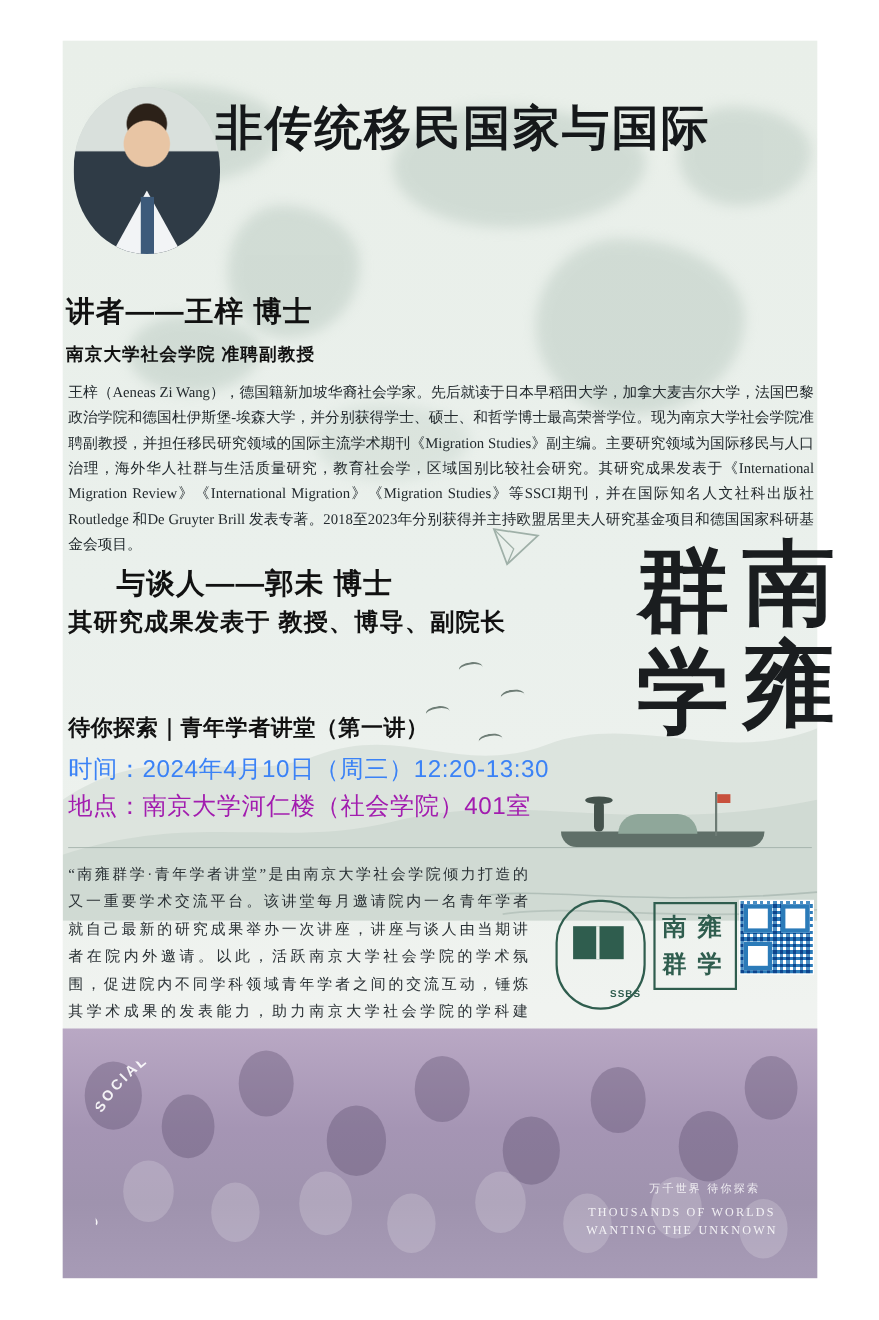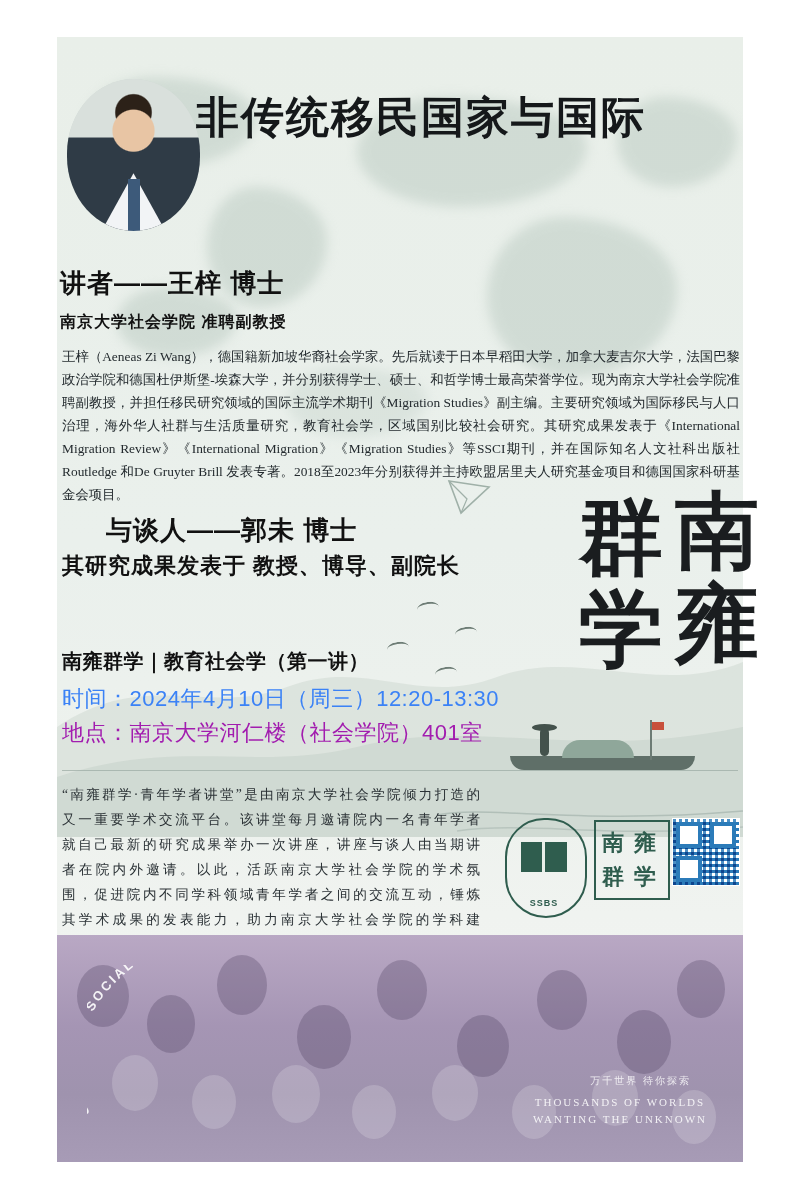--- a/index.html
+++ b/index.html
@@ -68,21 +68,21 @@
   
   .divider{position:absolute;left:62px;top:770px;width:676px;height:1px;background:#9aa9a2;opacity:.7;}
   .note{position:absolute;left:62px;top:782px;width:420px;font-family:"Liberation Serif",serif;
     font-size:13.6px;line-height:25px;color:#2a3135;text-align:justify;letter-spacing:2px;}
 
   
   .logo-ssbs{position:absolute;left:505px;top:818px;width:78px;height:96px;}
   .logo-ssbs .ring{position:absolute;left:0;top:0;width:78px;height:96px;border:2px solid #2f5d4e;border-radius:40px 40px 42px 42px;}
   .logo-ssbs .book{position:absolute;left:16px;top:24px;width:46px;height:30px;background:#2f5d4e;}
   .logo-ssbs .book b{position:absolute;left:21px;top:0;width:3px;height:30px;background:#e9efe9;}
-  .logo-ssbs .txt{position:absolute;left:0;bottom:6px;width:78px;text-align:center;font-size:9px;color:#2f5d4e;letter-spacing:1px;font-weight:bold;}
+  .logo-ssbs .txt{position:absolute;left:0;bottom:6px;width:78px;text-align:right;font-size:9px;color:#2f5d4e;letter-spacing:1px;font-weight:bold;}
 
   .logo-nanyong{position:absolute;left:594px;top:820px;width:72px;height:76px;border:2px solid #2f5d4e;}
   .logo-nanyong span{position:absolute;font-family:"Liberation Serif",serif;font-weight:bold;color:#2f5d4e;font-size:22px;}
   .ny1{left:6px;top:6px;}
   .ny2{left:38px;top:6px;}
   .ny3{left:6px;top:40px;}
   .ny4{left:38px;top:40px;}
 
   .qr{position:absolute;left:672px;top:818px;width:66px;height:66px;background:
       repeating-linear-gradient(0deg,#2b7bb9 0 3px,#ffffff 3px 6px),
@@ -152,21 +152,21 @@
   <div class="disc-name">与谈人——郭未 博士</div>
   <div class="disc-affil">其研究成果发表于 教授、博导、副院长</div>
 
   <div class="calli">
     <span class="c1">南</span>
     <span class="c2">群</span>
     <span class="c3">雍</span>
     <span class="c4">学</span>
   </div>
 
-  <div class="ev-series">南雍群学｜教育社会学（第一讲）</div>
+  <div class="ev-series">待你探索｜青年学者讲堂（第一讲）</div>
   <div class="ev-time">时间：2024年4月10日（周三）12:20-13:30</div>
   <div class="ev-place">地点：南京大学河仁楼（社会学院）401室</div>
 
   <div class="boat">
     <div class="hull"></div>
       <div class="cabin"></div>
     <div class="person"></div>
       <div class="hat"></div>
     <div class="pole"></div>
       <div class="flag"></div>

